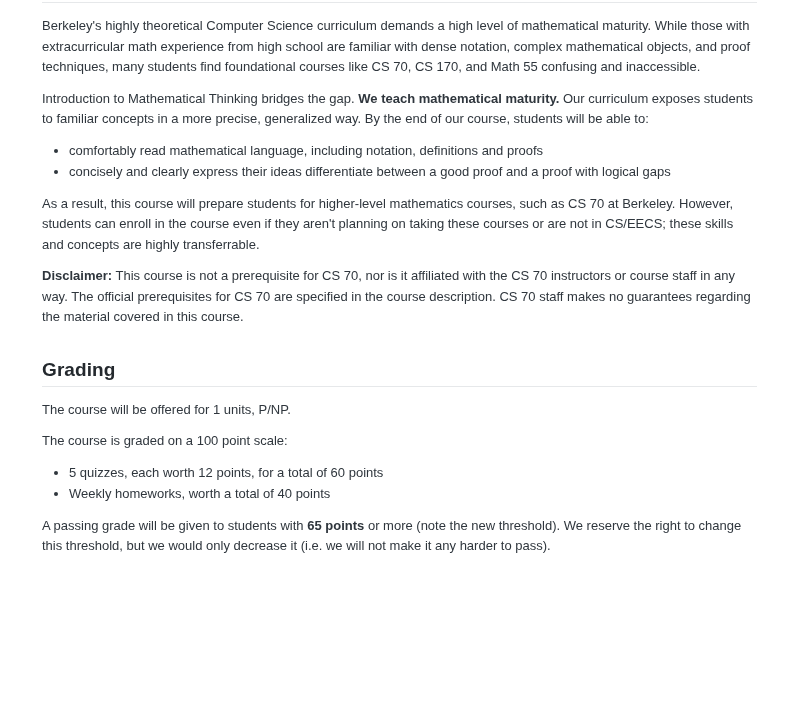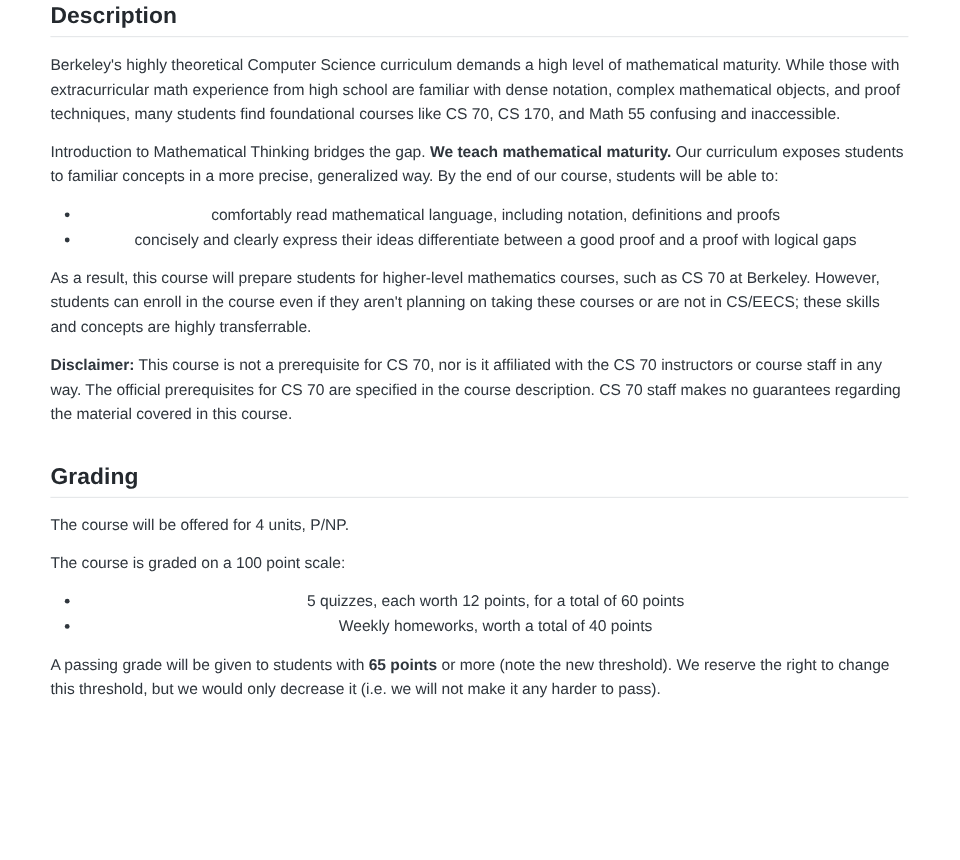--- a/index.html
+++ b/index.html
@@ -37,57 +37,55 @@
   section + section {
     margin-top: 30px;
   }
   p.para {
     margin: 0 0 11px 0;
   }
   ul.blist {
     margin: 0 0 11px 0;
     padding-left: 27px;
     list-style: disc;
-    text-align: center;
   }
   ul.blist ul.sub-list {
     list-style: circle;
     margin: 1px 0 0 0;
     padding-left: 26px;
   }
   li.list-item {
     margin: 0 0 1px 0;
   }
   strong { font-weight: bold; }
 </style>
 </head>
 <body>
 
 <div class="doc">
 
   <section class="section">
-    <h2 class="section-title">Description</h2>
     <div class="rule"></div>
     <div class="blocks">
         <p class="para"><span>Berkeley's highly theoretical Computer Science curriculum demands a high level of mathematical maturity. While those with extracurricular math experience from high school are familiar with dense notation, complex mathematical objects, and proof techniques, many students find foundational courses like CS 70, CS 170, and Math 55 confusing and inaccessible.</span></p>
         <p class="para"><span>Introduction to Mathematical Thinking bridges the gap. </span><strong>We teach mathematical maturity.</strong><span> Our curriculum exposes students to familiar concepts in a more precise, generalized way. By the end of our course, students will be able to:</span></p>
         <ul class="blist">
           <li class="list-item"><span>comfortably read mathematical language, including notation, definitions and proofs</span></li>
           <li class="list-item"><span>concisely and clearly express their ideas differentiate between a good proof and a proof with logical gaps</span></li>
         </ul>
         <p class="para"><span>As a result, this course will prepare students for higher-level mathematics courses, such as CS 70 at Berkeley. However, students can enroll in the course even if they aren't planning on taking these courses or are not in CS/EECS; these skills and concepts are highly transferrable.</span></p>
         <p class="para"><strong>Disclaimer:</strong><span> This course is not a prerequisite for CS 70, nor is it affiliated with the CS 70 instructors or course staff in any way. The official prerequisites for CS 70 are specified in the course description. CS 70 staff makes no guarantees regarding the material covered in this course.</span></p>
       </div>
   </section>
 
   <section class="section">
     <h2 class="section-title">Grading</h2>
     <div class="rule"></div>
     <div class="blocks">
-        <p class="para"><span>The course will be offered for 4 units, P/NP.</span></p>
+        <p class="para"><span>The course will be offered for 1 units, P/NP.</span></p>
         <p class="para"><span>The course is graded on a 100 point scale:</span></p>
         <ul class="blist">
           <li class="list-item"><span>5 quizzes, each worth 12 points, for a total of 60 points</span></li>
           <li class="list-item"><span>Weekly homeworks, worth a total of 40 points</span></li>
         </ul>
         <p class="para"><span>A passing grade will be given to students with </span><strong>65 points</strong><span> or more (note the new threshold). We reserve the right to change this threshold, but we would only decrease it (i.e. we will not make it any harder to pass).</span></p>
       </div>
   </section>
 
 </div>

